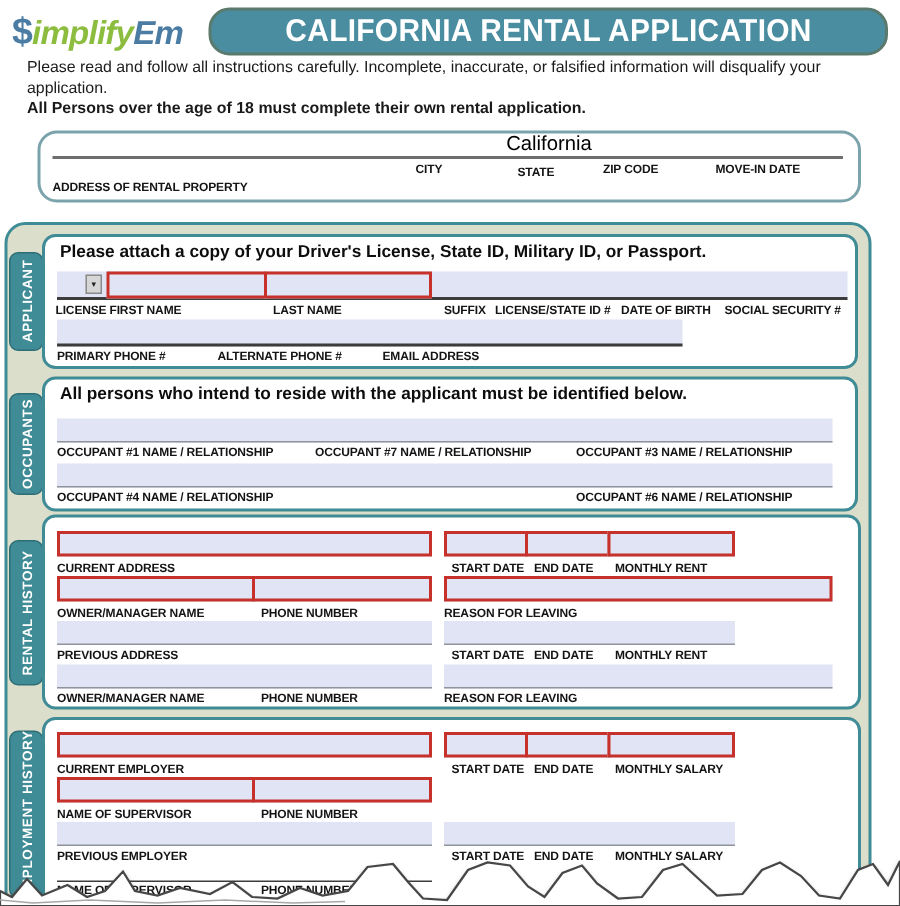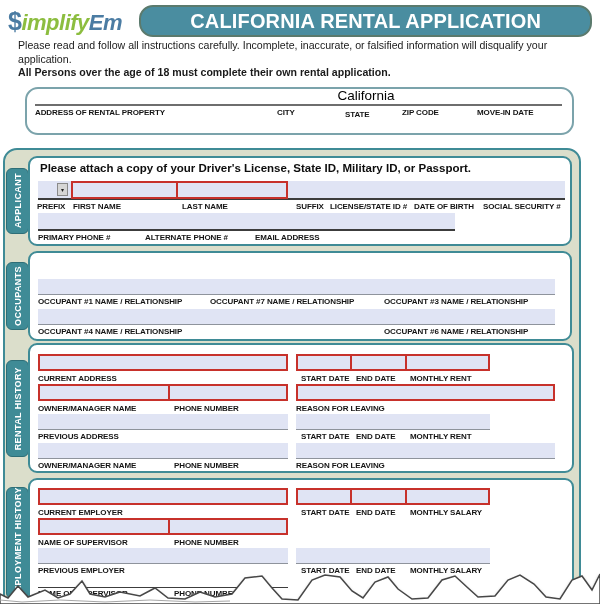--- a/index.html
+++ b/index.html
@@ -60,58 +60,59 @@
   </div>
 
   <div class="abs instr">
     <div>Please read and follow all instructions carefully. Incomplete, inaccurate, or falsified information will disqualify your application.</div>
     <div class="b">All Persons over the age of 18 must complete their own rental application.</div>
   </div>
 
   <div class="abs propbox"></div>
   <div class="abs calvalue">California</div>
   <div class="abs propline"></div>
-  <span class="lbl" style="left:35px;top:108px;">ADDRESS OF RENTAL PROPERTY</span>
+  <span class="lbl" style="left:35px;top:120px;">ADDRESS OF RENTAL PROPERTY</span>
   <span class="lbl" style="left:277px;top:108px;">CITY</span>
   <span class="lbl" style="left:345px;top:110px;">STATE</span>
   <span class="lbl" style="left:402px;top:108px;">ZIP CODE</span>
   <span class="lbl" style="left:477px;top:108px;">MOVE-IN DATE</span>
 
   <div class="abs outer"></div>
 
   <div class="abs tab" style="left:6px;top:168px;height:64px;">
     <span>APPLICANT</span>
   </div>
   <div class="abs sect" style="left:28px;top:156px;width:540px;height:86px;"></div>
   <div class="sect-head" style="left:40px;top:162px;">Please attach a copy of your Driver's License, State ID, Military ID, or Passport.</div>
 
   <div class="strip dline" style="left:38px;top:181px;width:527px;height:17px;"></div>
   <div class="ddbtn" style="left:57px;top:183px;">
     <span>▾</span>
   </div>
   <div class="redbox" style="left:71px;top:181px;width:107px;height:18px;"></div>
   <div class="redbox" style="left:176px;top:181px;width:112px;height:18px;"></div>
 
-  <span class="lbl" style="left:37px;top:202px;">PREFIX</span>
+  <span class="lbl" style="left:37px;top:202px;">LICENSE</span>
   <span class="lbl" style="left:73px;top:202px;">FIRST NAME</span>
   <span class="lbl" style="left:182px;top:202px;">LAST NAME</span>
   <span class="lbl" style="left:296px;top:202px;">SUFFIX</span>
   <span class="lbl" style="left:330px;top:202px;">LICENSE/STATE ID #</span>
   <span class="lbl" style="left:414px;top:202px;">DATE OF BIRTH</span>
   <span class="lbl" style="left:483px;top:202px;">SOCIAL SECURITY #</span>
 
   <div class="strip dline" style="left:38px;top:213px;width:417px;height:16px;"></div>
   <span class="lbl" style="left:38px;top:233px;">PRIMARY PHONE #</span>
   <span class="lbl" style="left:145px;top:233px;">ALTERNATE PHONE #</span>
   <span class="lbl" style="left:255px;top:233px;">EMAIL ADDRESS</span>
 
   <div class="abs tab" style="left:6px;top:262px;height:66px;">
     <span>OCCUPANTS</span>
   </div>
   <div class="abs sect" style="left:28px;top:251px;width:540px;height:86px;"></div>
+  <div class="sect-head" style="left:40px;top:257px;">All persons who intend to reside with the applicant must be identified below.</div>
 
   <div class="strip gline" style="left:38px;top:279px;width:517px;height:15px;"></div>
   <span class="lbl" style="left:38px;top:297px;">OCCUPANT #1 NAME / RELATIONSHIP</span>
   <span class="lbl" style="left:210px;top:297px;">OCCUPANT #7 NAME / RELATIONSHIP</span>
   <span class="lbl" style="left:384px;top:297px;">OCCUPANT #3 NAME / RELATIONSHIP</span>
 
   <div class="strip gline" style="left:38px;top:309px;width:517px;height:15px;"></div>
   <span class="lbl" style="left:38px;top:327px;">OCCUPANT #4 NAME / RELATIONSHIP</span>
   <span class="lbl" style="left:210px;top:327px;margin-top:40px;">OCCUPANT #5 NAME / RELATIONSHIP</span>
   <span class="lbl" style="left:384px;top:327px;">OCCUPANT #6 NAME / RELATIONSHIP</span>

